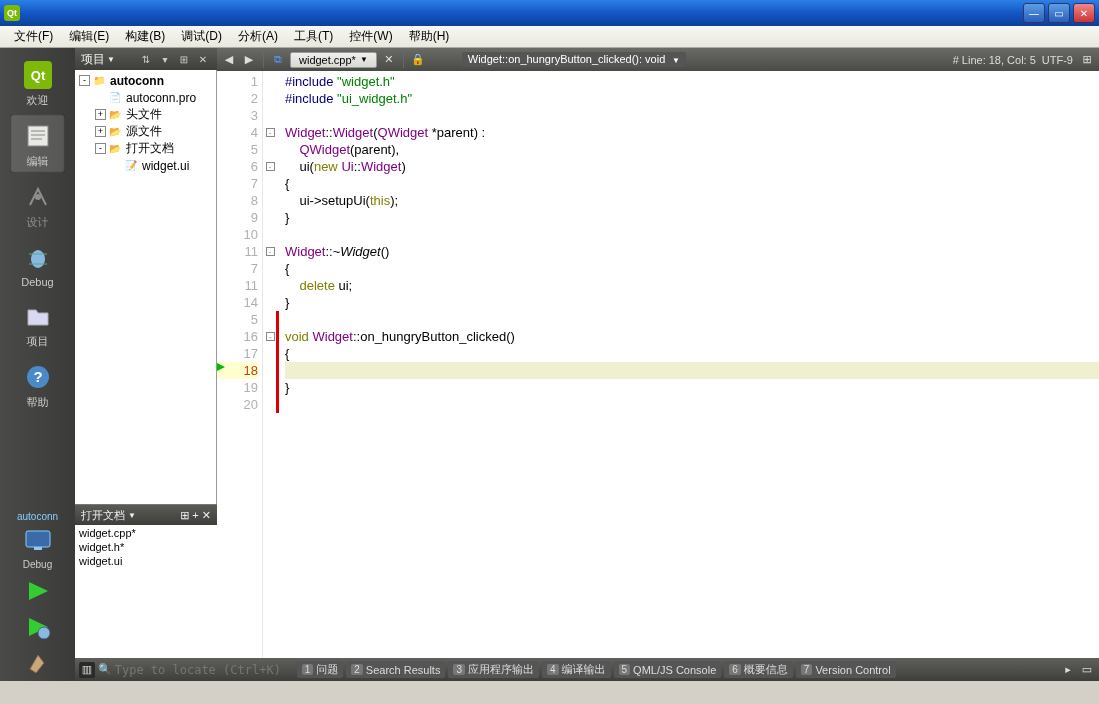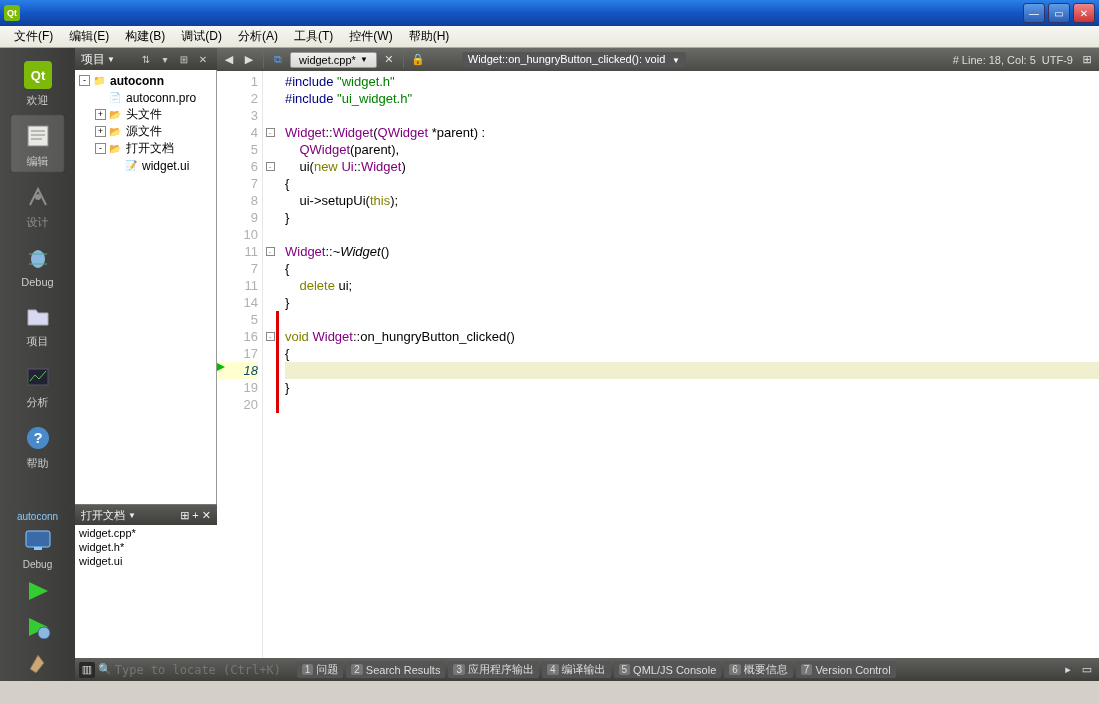--- a/index.html
+++ b/index.html
@@ -32,21 +32,21 @@
 .editor-area { flex:1; display:flex; flex-direction:column; background:#fff; position:relative;}
 .editor-tabs { height:23px; background:linear-gradient(#6a6a66,#4a4a46); display:flex; align-items:center; font-size:11px; color:#ddd; padding:0 4px; gap:4px;}
 .et-btn { width:16px; height:16px; display:inline-flex; align-items:center; justify-content:center; cursor:pointer; }
 .et-sep { width:1px; height:16px; background:#666; margin:0 2px; }
 .et-file { background:linear-gradient(#eee,#d8d8d4); color:#000; padding:1px 8px; border:1px solid #999; border-radius:2px; display:flex; align-items:center; gap:4px; font-family:"Consolas",monospace;}
 .et-crumb { background:#555; padding:1px 6px; border-radius:2px; font-family:"Consolas",monospace; color:#fff;margin-left:32px;}
 .et-right { margin-left:auto; display:flex; align-items:center; gap:6px; font-family:"Consolas",monospace; font-size:11px;}
 .code-pane { flex:1; display:flex; font-family:"Consolas","Courier New",monospace; font-size:13px; line-height:17px; overflow:hidden; position:relative;}
 .gutter { width:46px; background:#fff; color:#b0b0b0; text-align:right; padding:2px 4px 0 0; border-right:1px solid #e8e8e8; user-select:none; }
 .gutter .ln { height:17px; position:relative;}
-.gutter .ln.cur { background:#ffffd0; color:#0c4a6e;font-style:italic;}
+.gutter .ln.cur { background:#ffffd0; color:#c2410c;}
 .fold-col { width:14px; background:#fff; padding-top:2px;}
 .fold-col .fm { height:17px; display:flex; align-items:center; justify-content:center; font-size:9px; color:#888;}
 .fold-box { width:9px; height:9px; border:1px solid #888; font-size:8px; line-height:7px; text-align:center; background:#fff;}
 .code-body { flex:1; padding:2px 0 0 8px; white-space:pre; position:relative; background:#fff;}
 .code-line { height:17px; }
 .code-line.cur { background:#f0f0d0; }
 .kw { color:#808000; }
 .pp { color:#000080; }
 .str { color:#008000; }
 .type { color:#800080; }
@@ -132,29 +132,20 @@
       <div class="mode-icon">
           <svg width="28" height="28">
             <path d="M4 8 h8 l2 3 h10 v12 h-20 z" fill="#d8d8f0" stroke="#aab"></path>
           </svg>
         </div>
       <div>项目</div>
     </div>
     <div class="mode-item">
       <div class="mode-icon">
           <svg width="28" height="28">
-            <rect x="4" y="6" width="20" height="16" fill="#223" stroke="#556"></rect>
-            <polyline points="6,18 11,12 15,16 22,8" fill="none" stroke="#5c5"></polyline>
-          </svg>
-        </div>
-      <div>分析</div>
-    </div>
-    <div class="mode-item">
-      <div class="mode-icon">
-          <svg width="28" height="28">
             <circle cx="14" cy="14" r="11" fill="#4a8ac8"></circle>
             <text x="14" y="19" text-anchor="middle" fill="#fff" font-size="15" font-weight="bold">?</text>
           </svg>
         </div>
       <div>帮助</div>
     </div>
     <div class="spacer"></div>
     <div class="kit-label">autoconn</div>
     <div class="mode-item" style="padding:2px 0">
       <div class="mode-icon">

